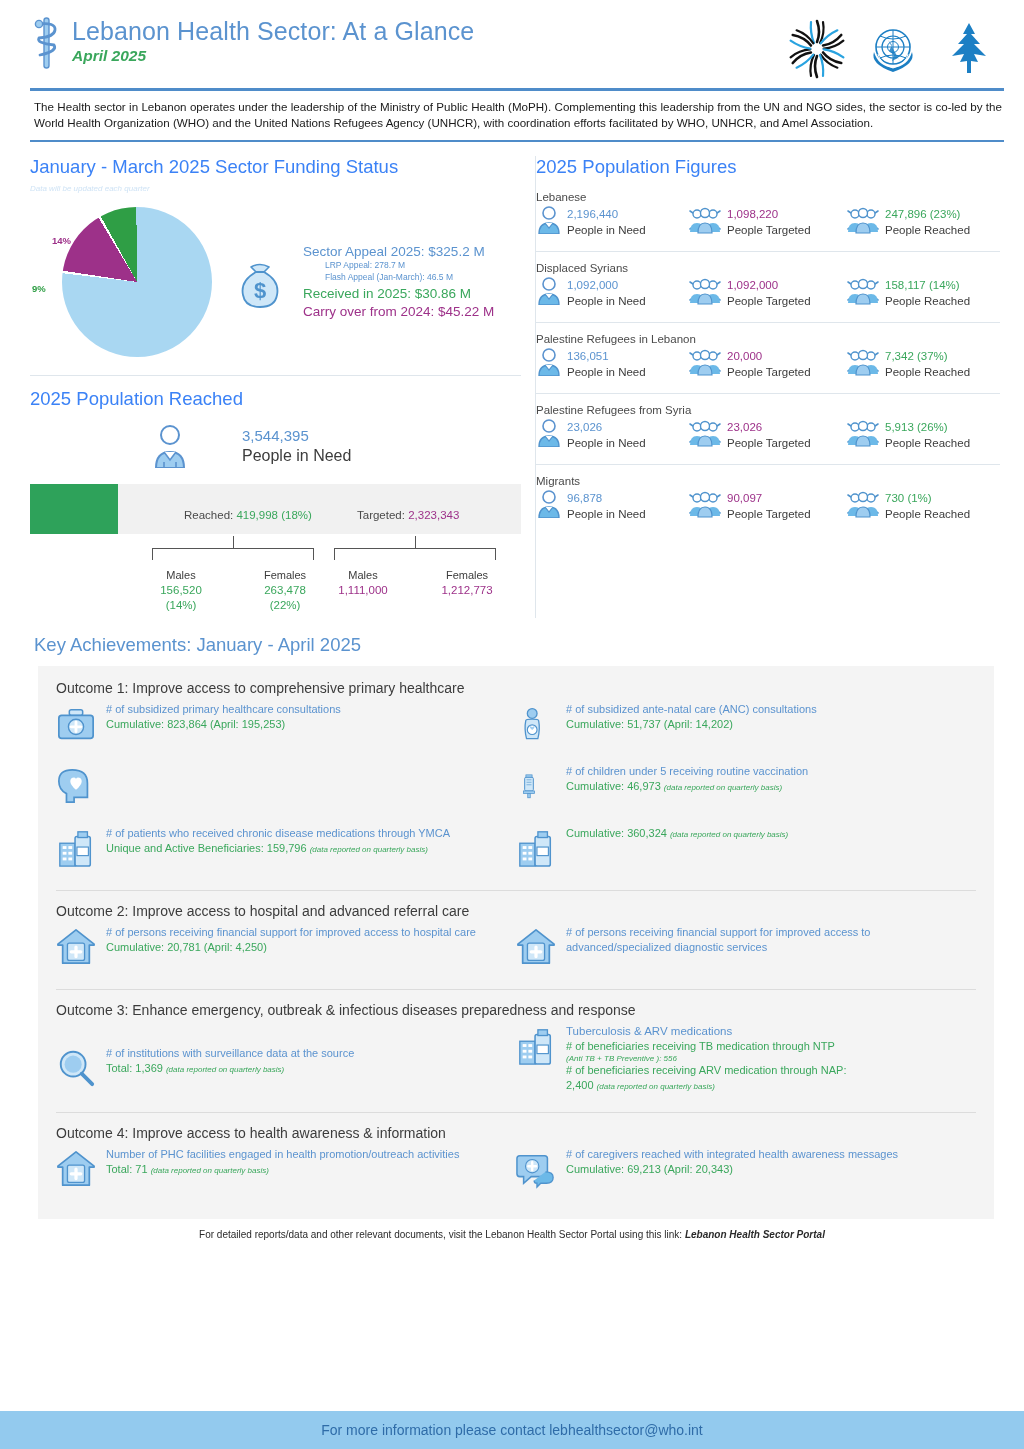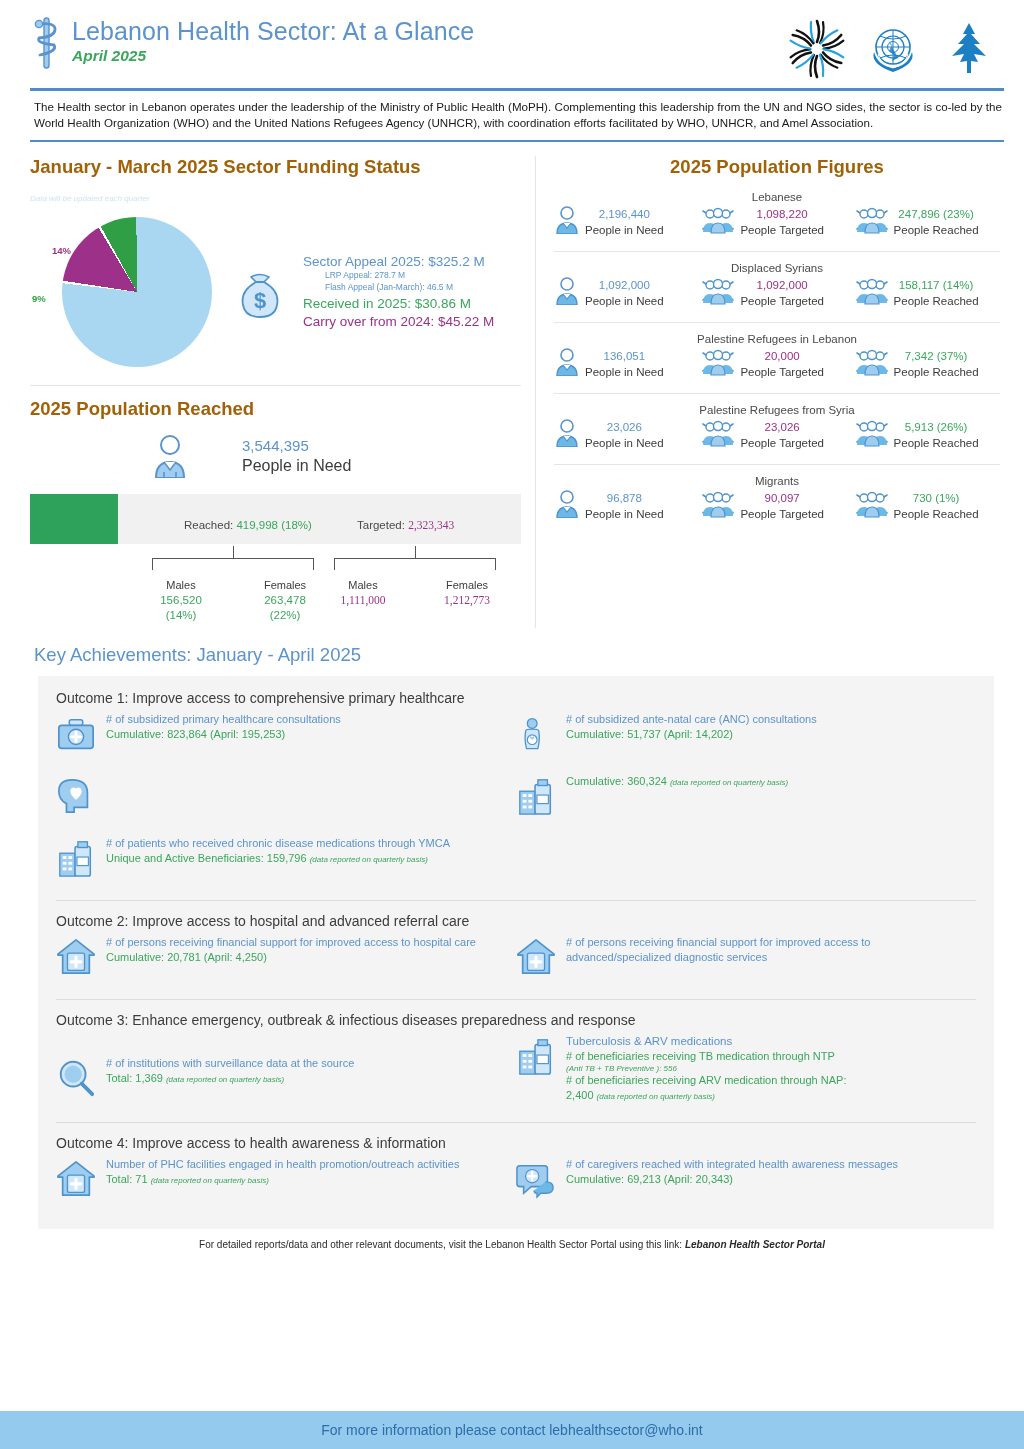--- a/index.html
+++ b/index.html
@@ -30,27 +30,27 @@
 
   .rule { height:2.5px; background:#4f8cc9; margin:8px 20px 0 30px; }
   .rule.thin { height:2px; }
 
   .intro {
     font-size:11.6px; line-height:16.5px; color:#1a1a1a; text-align:justify;
     padding:8px 22px 0 34px;
   }
 
   
-  .sec-title { font-size:18.5px; color:#a16207; font-weight:700; }
-  .sec-note  { font-size:8px; color:#cfe3f5; font-style:italic; margin-top:16px; }
+  .sec-title { font-size:18.5px; color:#3b82f6; font-weight:400; }
+  .sec-note  { font-size:8px; color:#cfe3f5; font-style:italic; margin-top:6px; }
 
   
   .cols { display:flex; padding:14px 20px 0 30px; }
   .col-left  { width:505px; padding-right:14px; }
-  .col-right { width:465px; padding-left:18px; border-left:1px solid #dfe6ec;text-align:center; }
+  .col-right { width:465px; padding-left:0; border-left:1px solid #dfe6ec; }
 
   
   .fund-row { display:flex; align-items:center; margin-top:14px; }
   .pie-wrap { position:relative; width:195px; height:150px; flex:none; }
   .pie {
     position:absolute; left:32px; top:0; width:150px; height:150px;
     border-radius:50%;
     background:conic-gradient(
       from 0deg,
       #a9d7f2 0deg 277.2deg,
@@ -84,21 +84,21 @@
   .bar-track {
     position:relative; height:50px; background:#f1f1f1; margin-top:16px;
     display:flex; align-items:center;
   }
   .bar-fill { position:absolute; left:0; top:0; bottom:0; width:18%; background:#2ea25a; }
   .bar-labels { position:relative; width:100%; display:flex; font-size:11.5px; }
   .bar-lbl { position:absolute; color:#4a4a4a; }
   .bar-lbl.reached  { left:154px; }
   .bar-lbl.targeted { left:327px; }
   .v-green  { color:#3aa75c; }
-  .v-purple { color:#9d3189;font-family:Liberation Serif, serif; }
+  .v-purple { color:#9d3189; }
 
   .breakdown { position:relative; height:82px; margin-top:2px; }
   .brk { position:absolute; top:0; width:190px; }
   .brk.left  { left:108px; }
   .brk.right { left:290px; }
   .brk-stem  { position:absolute; left:50%; top:0; width:1.4px; height:12px; background:#555; }
   .brk-bar   { position:absolute; left:14px; right:14px; top:12px; height:1.4px; background:#555; }
   .brk-l     { position:absolute; left:14px; top:12px; width:1.4px; height:12px; background:#555; }
   .brk-r     { position:absolute; right:14px; top:12px; width:1.4px; height:12px; background:#555; }
   .brk-items { position:absolute; top:26px; left:0; right:0; display:flex; justify-content:space-between;margin-top:6px; }
@@ -548,20 +548,33 @@
                   <path d="M12 17 q0-2 8-2 q8 0 8 2 q2 10 -1 22 h-14 q-3-12 -1-22z" fill="#cfe7f8" stroke="#4f93cd" stroke-width="1.6"></path>
                   <circle cx="20" cy="28" r="6" fill="#fff" stroke="#4f93cd" stroke-width="1.4"></circle>
                   <path d="M20 25 q-3-2 -3-0.5 q0 2 3 4 q3-2 3-4 q0-1.5 -3 0.5z" fill="#9ecdf0"></path>
                 </svg></div>
       <div class="oc-body">
         <div class="oc-lbl"># of subsidized ante-natal care (ANC) consultations</div>
         <div class="oc-val">Cumulative: 51,737 (April: 14,202) </div>
       </div>
     </div>
     <div class="oc-item">
+      <div class="oc-ico"><svg viewBox="0 0 42 42" width="26" height="40">
+                  <rect x="16" y="3" width="10" height="4" fill="#9ecdf0" stroke="#4f93cd" stroke-width="1.2"></rect>
+                  <rect x="14" y="7" width="14" height="22" rx="2" fill="#cfe7f8" stroke="#4f93cd" stroke-width="1.6"></rect>
+                  <path d="M17 11 h8 M17 15 h8 M17 19 h8" stroke="#4f93cd" stroke-width="1"></path>
+                  <rect x="12" y="29" width="18" height="4" fill="#9ecdf0" stroke="#4f93cd" stroke-width="1.2"></rect>
+                  <rect x="19" y="33" width="4" height="7" fill="#9ecdf0" stroke="#4f93cd" stroke-width="1.2"></rect>
+                </svg></div>
+      <div class="oc-body">
+        <div class="oc-lbl"># of children under 5 receiving routine vaccination</div>
+        <div class="oc-val">Cumulative: 46,973 <span class="oc-note">(data reported on quarterly basis)</span></div>
+      </div>
+    </div>
+    <div class="oc-item">
       <div class="oc-ico"><svg viewBox="0 0 42 42" width="40" height="40">
                   <rect x="4" y="16" width="16" height="24" fill="#9ecdf0" stroke="#4f93cd" stroke-width="1.4"></rect>
                   <g fill="#fff">
                     <rect x="7" y="19" width="4" height="3"></rect>
                     <rect x="13" y="19" width="4" height="3"></rect>
                     <rect x="7" y="25" width="4" height="3"></rect>
                     <rect x="13" y="25" width="4" height="3"></rect>
                     <rect x="7" y="31" width="4" height="3"></rect>
                     <rect x="13" y="31" width="4" height="3"></rect>
                   </g>

